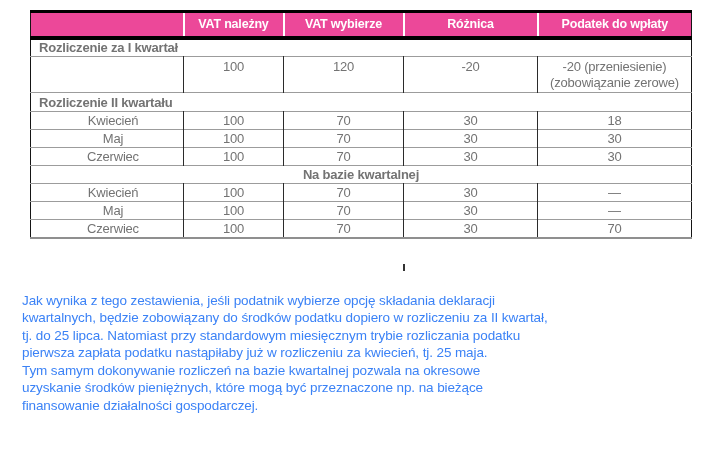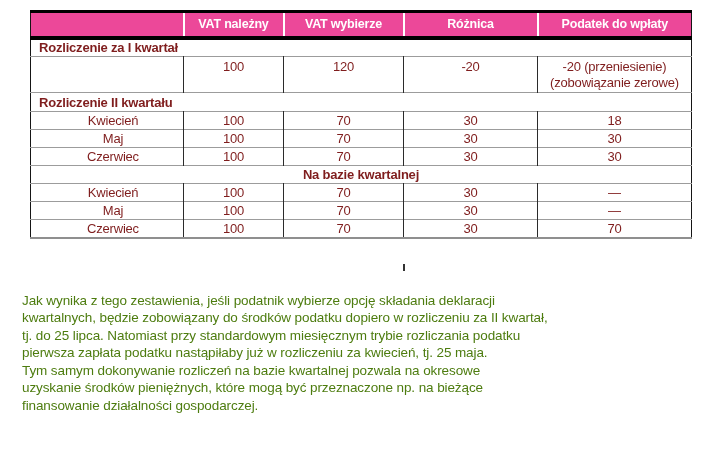--- a/index.html
+++ b/index.html
@@ -37,21 +37,21 @@
   table.vat thead th + th { border-left: 2px solid #ffffff; }
 
   table.vat tbody tr { border-top: 1px solid #9c9c9c; }
   table.vat tbody td {
     font-size: 13px;
     height: 18px;
     padding: 0;
     text-align: center;
     vertical-align: middle;
     letter-spacing: -0.2px;
-    color: #7f1d1d;
+    color: #737373;
   }
   
   table.vat tbody td.v { border-left: 1px solid #2b2b2b; }
 
   table.vat tr.section td {
     font-weight: 700;
     text-align: left;
     padding-left: 8px;
     height: 19px;
     font-size: 13px;
@@ -86,21 +86,21 @@
   }
 
   
   .paragraph {
     margin: 53px 0 0 22px;
   }
   .paragraph .line {
     font-size: 13.5px;
     line-height: 17.6px;
     letter-spacing: -0.1px;
-    color: #4d7c0f;
+    color: #3b82f6;
     white-space: nowrap;
   }
 </style>
 </head>
 <body>
 
 <table class="vat">
   <colgroup>
     <col style="width:153px">
       <col style="width:100px">

